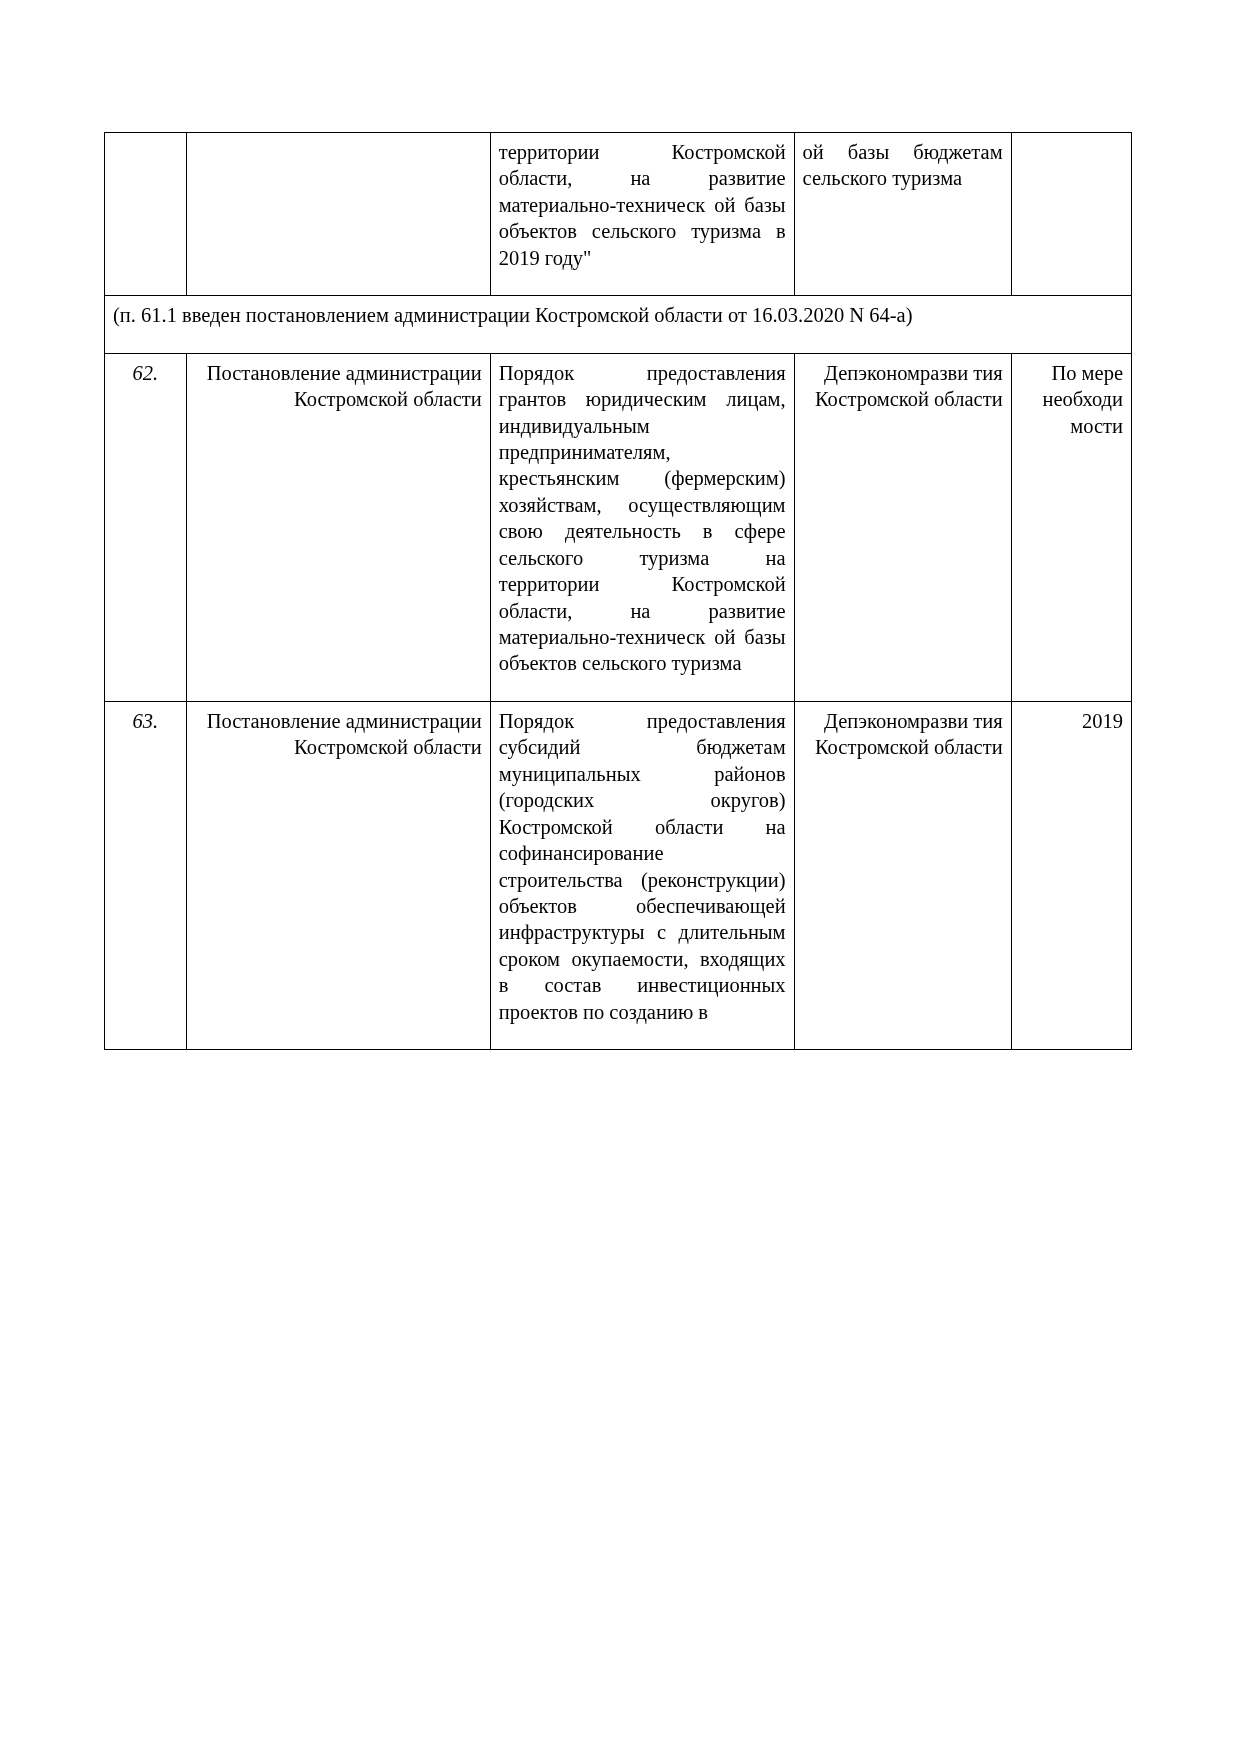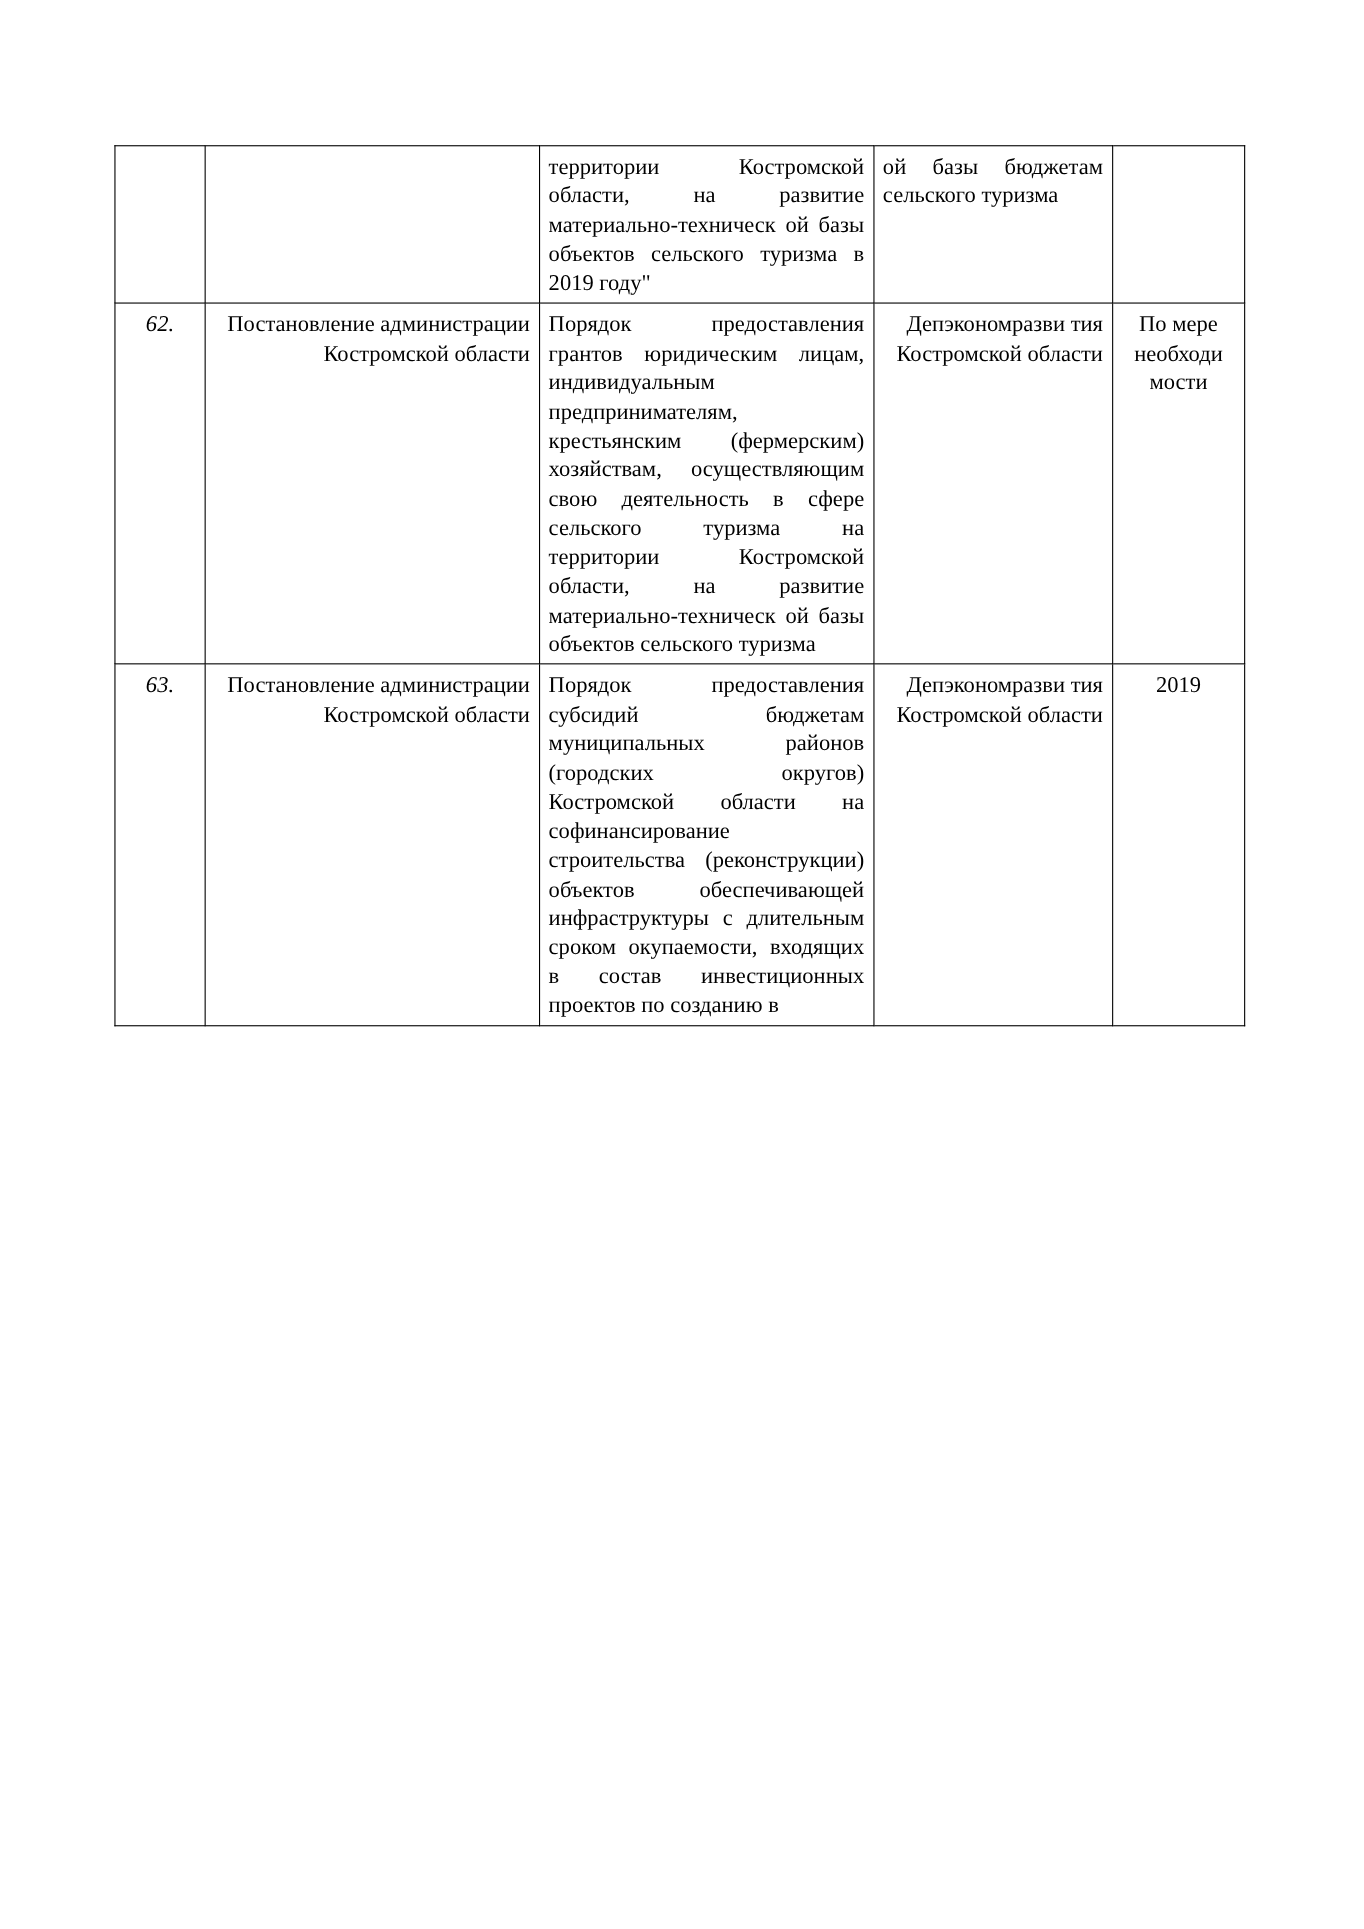--- a/index.html
+++ b/index.html
@@ -24,21 +24,21 @@
   table.doc-table {
     border-collapse: collapse;
     width: 100%;
     table-layout: fixed;
     font-size: 20.5px;
     line-height: 1.29;
   }
   table.doc-table td {
     border: 1.4px solid #000000;
     vertical-align: top;
-    padding: 6px 8px 4px 8px;
+    padding: 6px 8px 24px 8px;
   }
   
   col.c-num   { width: 66px; }
   col.c-doc   { width: 245px; }
   col.c-name  { width: 245px; }
   col.c-org   { width: 175px; }
   col.c-term  { width: 97px; }
 
   .cell-num {
     text-align: center;
@@ -47,21 +47,21 @@
   }
   .cell-left {
     text-align: right;
     hyphens: none;
   }
   .cell-just {
     text-align: justify;
     text-justify: inter-word;
   }
   .cell-center {
-    text-align: center;
+    text-align: right;
     padding-top: 7px;
   }
   .note-cell {
     text-align: justify;
     text-justify: inter-word;
     padding: 8px 10px 10px 10px;
   }
   
   .blank { }
 </style>
@@ -80,20 +80,23 @@
     <tbody>
 
       <tr>
         <td class="cell-num blank"></td>
         <td class="cell-left blank"></td>
         <td class="cell-just">территории Костромской области, на развитие материально-техническ ой базы объектов сельского туризма в 2019 году"</td>
         <td class="cell-just">ой базы бюджетам сельского туризма</td>
         <td class="cell-center blank"></td>
       </tr>
 
+      <tr>
+        <td class="note-cell" colspan="5">(п. 61.1 введен постановлением администрации Костромской области от 16.03.2020 N 64-а)</td>
+      </tr>
 
       <tr>
         <td class="cell-num">62.</td>
         <td class="cell-left">Постановление администрации Костромской области</td>
         <td class="cell-just">Порядок предоставления грантов юридическим лицам, индивидуальным предпринимателям, крестьянским (фермерским) хозяйствам, осуществляющим свою деятельность в сфере сельского туризма на территории Костромской области, на развитие материально-техническ ой базы объектов сельского туризма</td>
         <td class="cell-left">Депэкономразви тия Костромской области</td>
         <td class="cell-center">По мере необходи мости</td>
       </tr>
 
 

